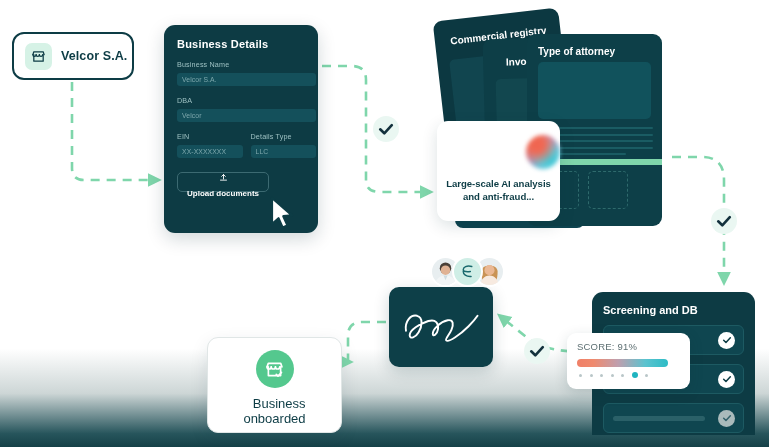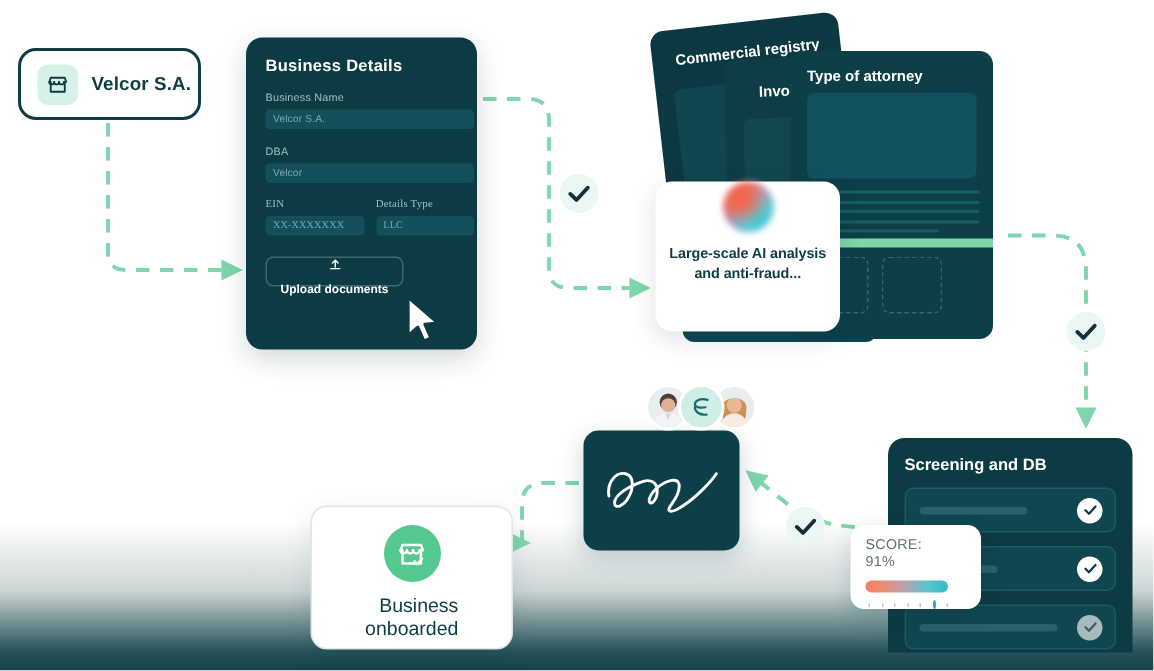--- a/index.html
+++ b/index.html
@@ -48,21 +48,21 @@
   #biz-title { font-size: 11px; font-weight: bold; color: #ffffff; letter-spacing: .2px; }
   .field-label {
     font-size: 7.2px; color: #9dc0c2; margin-top: 10px; margin-bottom: 3.5px;
     letter-spacing: .15px;
   }
   .field-box {
     height: 13.5px; background: #14505b; border-radius: 3px;
     display: flex; align-items: center; padding-left: 5px;
     font-size: 6.8px; color: #7ea8ad; letter-spacing: .1px;
   }
-  #field-row { display: flex; gap: 8px; font-family: Liberation Serif, serif; }
+  #field-row { display: flex; gap: 8px; }
   #field-row > div { flex: 1; }
   #upload-btn {
     margin-top: 14px;
     height: 20px;
     border: 1px solid #3c6a72;
     border-radius: 5px;
     display: inline-flex; align-items: center; gap: 5px;
     padding: 0 9px;
     font-size: 8px; font-weight: bold; color: #ffffff;
     background: transparent;
@@ -139,21 +139,22 @@
     position: absolute; left: 18px; top: 210px; width: 130px; height: 10px;
     background: #0e4450; border-radius: 0 0 8px 8px;
   }
 
   
   #ai-card {
     left: 437px; top: 121px; width: 123px; height: 100px;
     background: #ffffff; border-radius: 11px;
     z-index: 30;
     box-shadow: 0 5px 16px rgba(10,50,55,.14);
-    display: flex; flex-direction: column; align-items: center;
+    display: flex; flex-direction: column; align-items: flex-end;
+    padding-top: 14px;
   }
   #ai-orb {
     width: 34px; height: 34px; border-radius: 50%;
     background:
       radial-gradient(circle at 32% 28%, #f0634f 0%, #ef6a55 22%, rgba(239,106,85,0) 62%),
       radial-gradient(circle at 72% 74%, #3fc9d6 0%, #5fc9d9 28%, rgba(95,201,217,0) 68%),
       radial-gradient(circle at 62% 30%, #c9a0d8 0%, rgba(201,160,216,0) 60%),
       linear-gradient(135deg, #e8705c 0%, #b98ec6 45%, #49c6d4 100%);
     filter: blur(2.2px);
     margin-bottom: 8px;
@@ -179,26 +180,25 @@
   }
   .scr-bar { height: 5px; border-radius: 3px; background: #2a6068; }
   .scr-check {
     width: 17px; height: 17px; border-radius: 50%;
     display: flex; align-items: center; justify-content: center;
     flex: 0 0 auto;
   }
 
   
   #score-card {
-    left: 567px; top: 333px; width: 87px; height: 56px;
+    left: 567px; top: 333px; width: 123px; height: 56px;
     background: #ffffff; border-radius: 9px;
     z-index: 35;
     box-shadow: 0 4px 14px rgba(10,50,55,.16);
     padding: 8px 22px 0 10px;
-    margin-top: 17px;
   }
   #score-label { font-size: 9.5px; color: #5d6f72; letter-spacing: .2px; }
   #score-bar {
     margin-top: 7px; height: 8px; border-radius: 4px;
     background: linear-gradient(90deg,#f08068 0%, #ef8a6e 18%, #bf9fae 45%, #5bc3cf 75%, #2dbcc6 100%);
   }
   #score-dots { margin-top: 5px; display: flex; align-items: center; gap: 7.5px; padding-left: 2px; }
   #score-dots span { width: 3px; height: 3px; border-radius: 50%; background: #b9c6c8; }
   #score-dots span.on { width: 6px; height: 6px; background: #20b4c0; }
 

